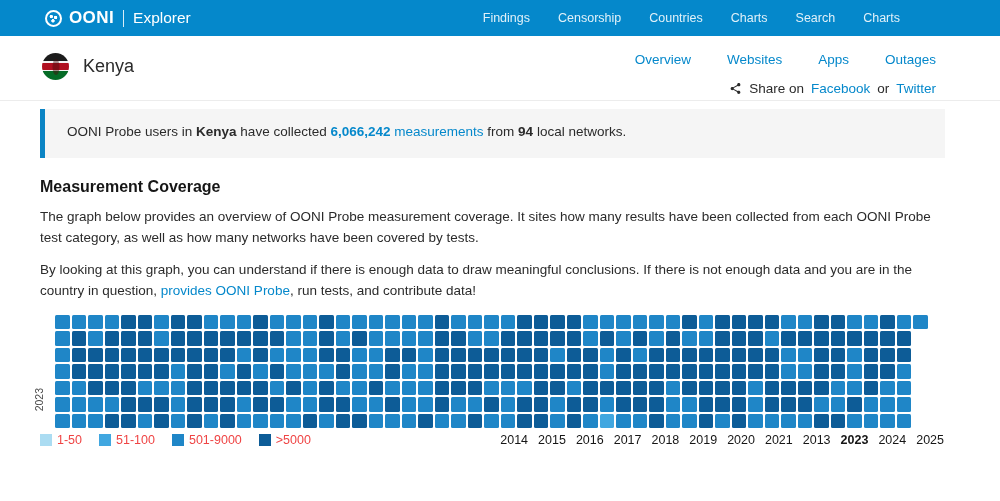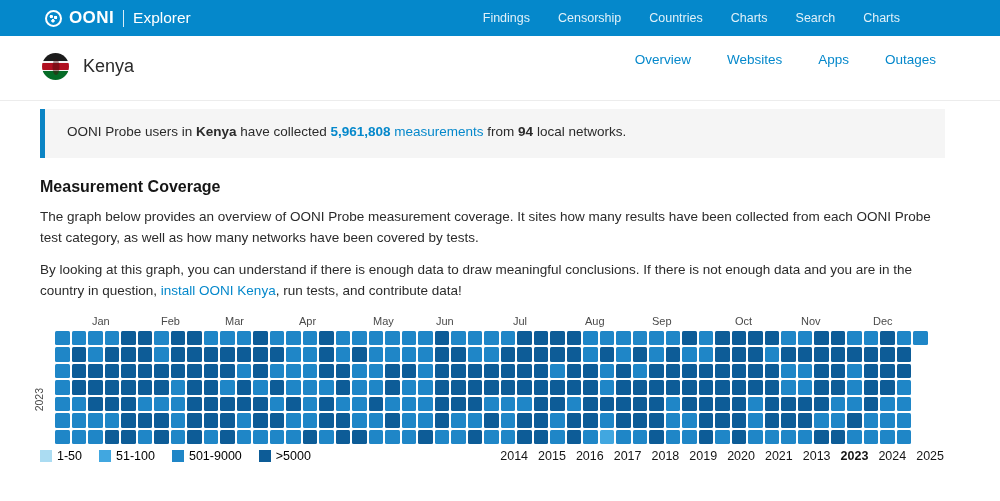--- a/index.html
+++ b/index.html
@@ -63,21 +63,21 @@
   .month-label { position:absolute; top:0; font-size:11px; color:#4a4a4a; }
   .heatmap { margin-top:2px; display:grid; grid-template-columns:repeat(53,14.5px);
              grid-auto-rows:14.5px; gap:2px; }
   .cell { border-radius:1.5px; }
   .year-side-label { position:absolute; left:33px; top:73px;
     writing-mode:vertical-rl; transform:rotate(180deg);
     font-size:10.5px; color:#4a4a4a; }
   .chart-footer { display:flex; justify-content:space-between; align-items:center;
                   margin:5px 56px 0 40px; }
   .legend { display:flex; gap:17px; align-items:center; }
-  .legend-item { display:flex; gap:5px; align-items:center; font-size:12.5px; color:#000000; }
+  .legend-item { display:flex; gap:5px; align-items:center; font-size:12.5px; color:#ef4444; }
   .legend-swatch { width:12px; height:12px; }
   .years { display:flex; gap:10px; font-size:12.5px; color:#161616; }
   .year { color:#161616; }
   .year.selected { font-weight:bold; }
 </style>
 </head>
 <body>
 
 <div class="navbar">
   <div class="brand">
@@ -100,57 +100,54 @@
   <div class="country-title">
     <span class="flag"></span>
     <span class="country-name">Kenya</span>
   </div>
   <div class="header-tabs">
     <a class="header-tab">Overview</a>
     <a class="header-tab">Websites</a>
     <a class="header-tab">Apps</a>
     <a class="header-tab">Outages</a>
   </div>
+  <div class="share-row">
+    <span style="display:inline-flex;">
+      <svg width="13" height="13" viewBox="0 0 24 24">
+          <path fill="#2b2b2b" d="M18 16c-.8 0-1.5.3-2.1.8L8.9 12.7c0-.2.1-.5.1-.7s0-.5-.1-.7l7-4.1c.6.5 1.3.8 2.1.8 1.7 0 3-1.3 3-3s-1.3-3-3-3-3 1.3-3 3c0 .2 0 .5.1.7L8 9.8C7.5 9.3 6.8 9 6 9c-1.7 0-3 1.3-3 3s1.3 3 3 3c.8 0 1.5-.3 2-.8l7.1 4.2c-.1.2-.1.4-.1.6 0 1.7 1.3 3 3 3s3-1.3 3-3-1.3-3-3-3z"></path>
+        </svg>
+    </span>
+    <span>Share on</span>
+    <a class="share-link">Facebook</a>
+    <span>or</span>
+    <a class="share-link">Twitter</a>
+  </div>
 </div>
 
 <div class="summary-box">
   <p>
     <span>OONI Probe users in</span>
     <span class="b">Kenya</span>
     <span>have collected</span>
-    <a class="blue-strong">5,961,808</a>
+    <a class="blue-strong">6,066,242</a>
     <a class="blue-link">measurements</a>
     <span>from</span>
     <span class="b">94</span>
     <span>local networks.</span>
   </p>
 </div>
 
 <h2 class="section-title">Measurement Coverage</h2>
 <p class="body-text">The graph below provides an overview of OONI Probe measurement coverage. It sites how many results have been collected from each OONI Probe test category, as well as how many networks have been covered by tests.</p>
 <p class="body-text">
   <span>By looking at this graph, you can understand if there is enough data to draw meaningful conclusions. If there is not enough data and you are in the country in question,</span>
-  <a class="blue-link">install OONI Kenya</a><span>, run tests, and contribute data!</span>
+  <a class="blue-link">provides OONI Probe</a><span>, run tests, and contribute data!</span>
 </p>
 
 <div class="chart-wrap">
-  <div class="months-row">
-      <span class="month-label" style="left: 37px;">Jan</span>
-      <span class="month-label" style="left: 106px;">Feb</span>
-      <span class="month-label" style="left: 170px;">Mar</span>
-      <span class="month-label" style="left: 244px;">Apr</span>
-      <span class="month-label" style="left: 318px;">May</span>
-      <span class="month-label" style="left: 381px;">Jun</span>
-      <span class="month-label" style="left: 458px;">Jul</span>
-      <span class="month-label" style="left: 530px;">Aug</span>
-      <span class="month-label" style="left: 597px;">Sep</span>
-      <span class="month-label" style="left: 680px;">Oct</span>
-      <span class="month-label" style="left: 746px;">Nov</span>
-      <span class="month-label" style="left: 818px;">Dec</span>
-    </div>
   <span class="year-side-label">2023</span>
   <div class="heatmap">
       <div class="cell" style="background: rgb(31, 134, 199);"></div>
       <div class="cell" style="background: rgb(31, 134, 199);"></div>
       <div class="cell" style="background: rgb(31, 134, 199);"></div>
       <div class="cell" style="background: rgb(31, 134, 199);"></div>
       <div class="cell" style="background: rgb(13, 92, 151);"></div>
       <div class="cell" style="background: rgb(13, 92, 151);"></div>
       <div class="cell" style="background: rgb(31, 134, 199);"></div>
       <div class="cell" style="background: rgb(13, 92, 151);"></div>

